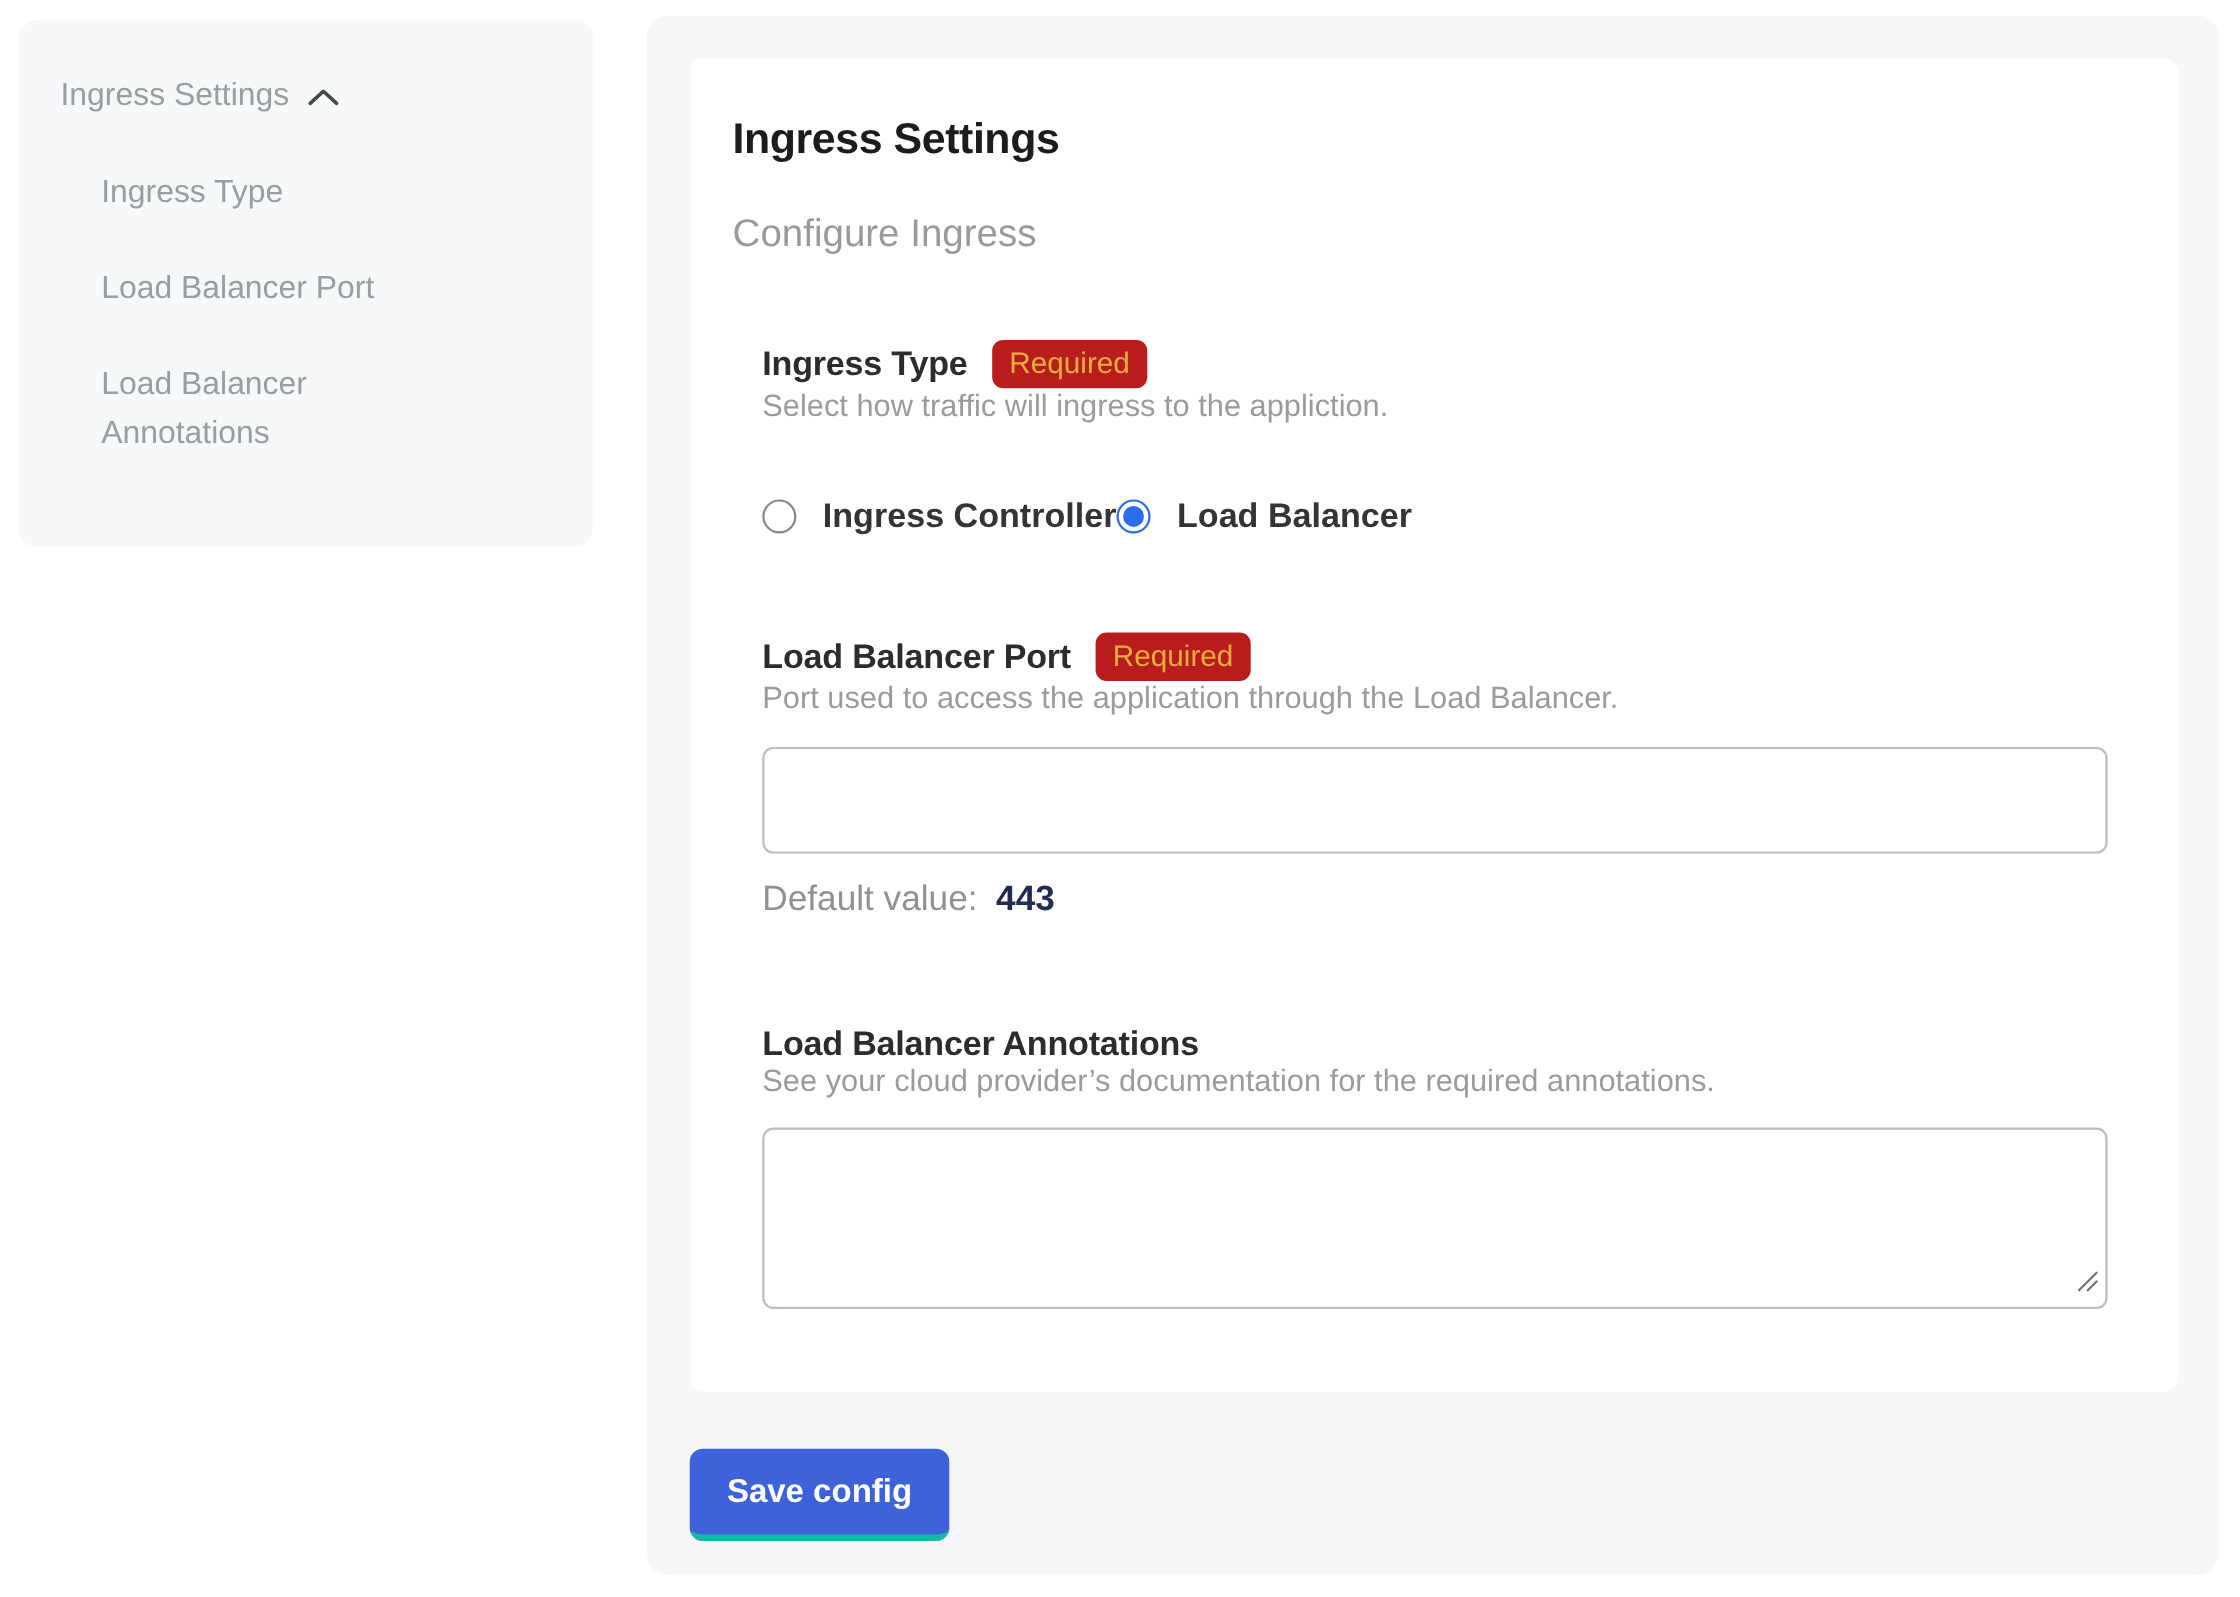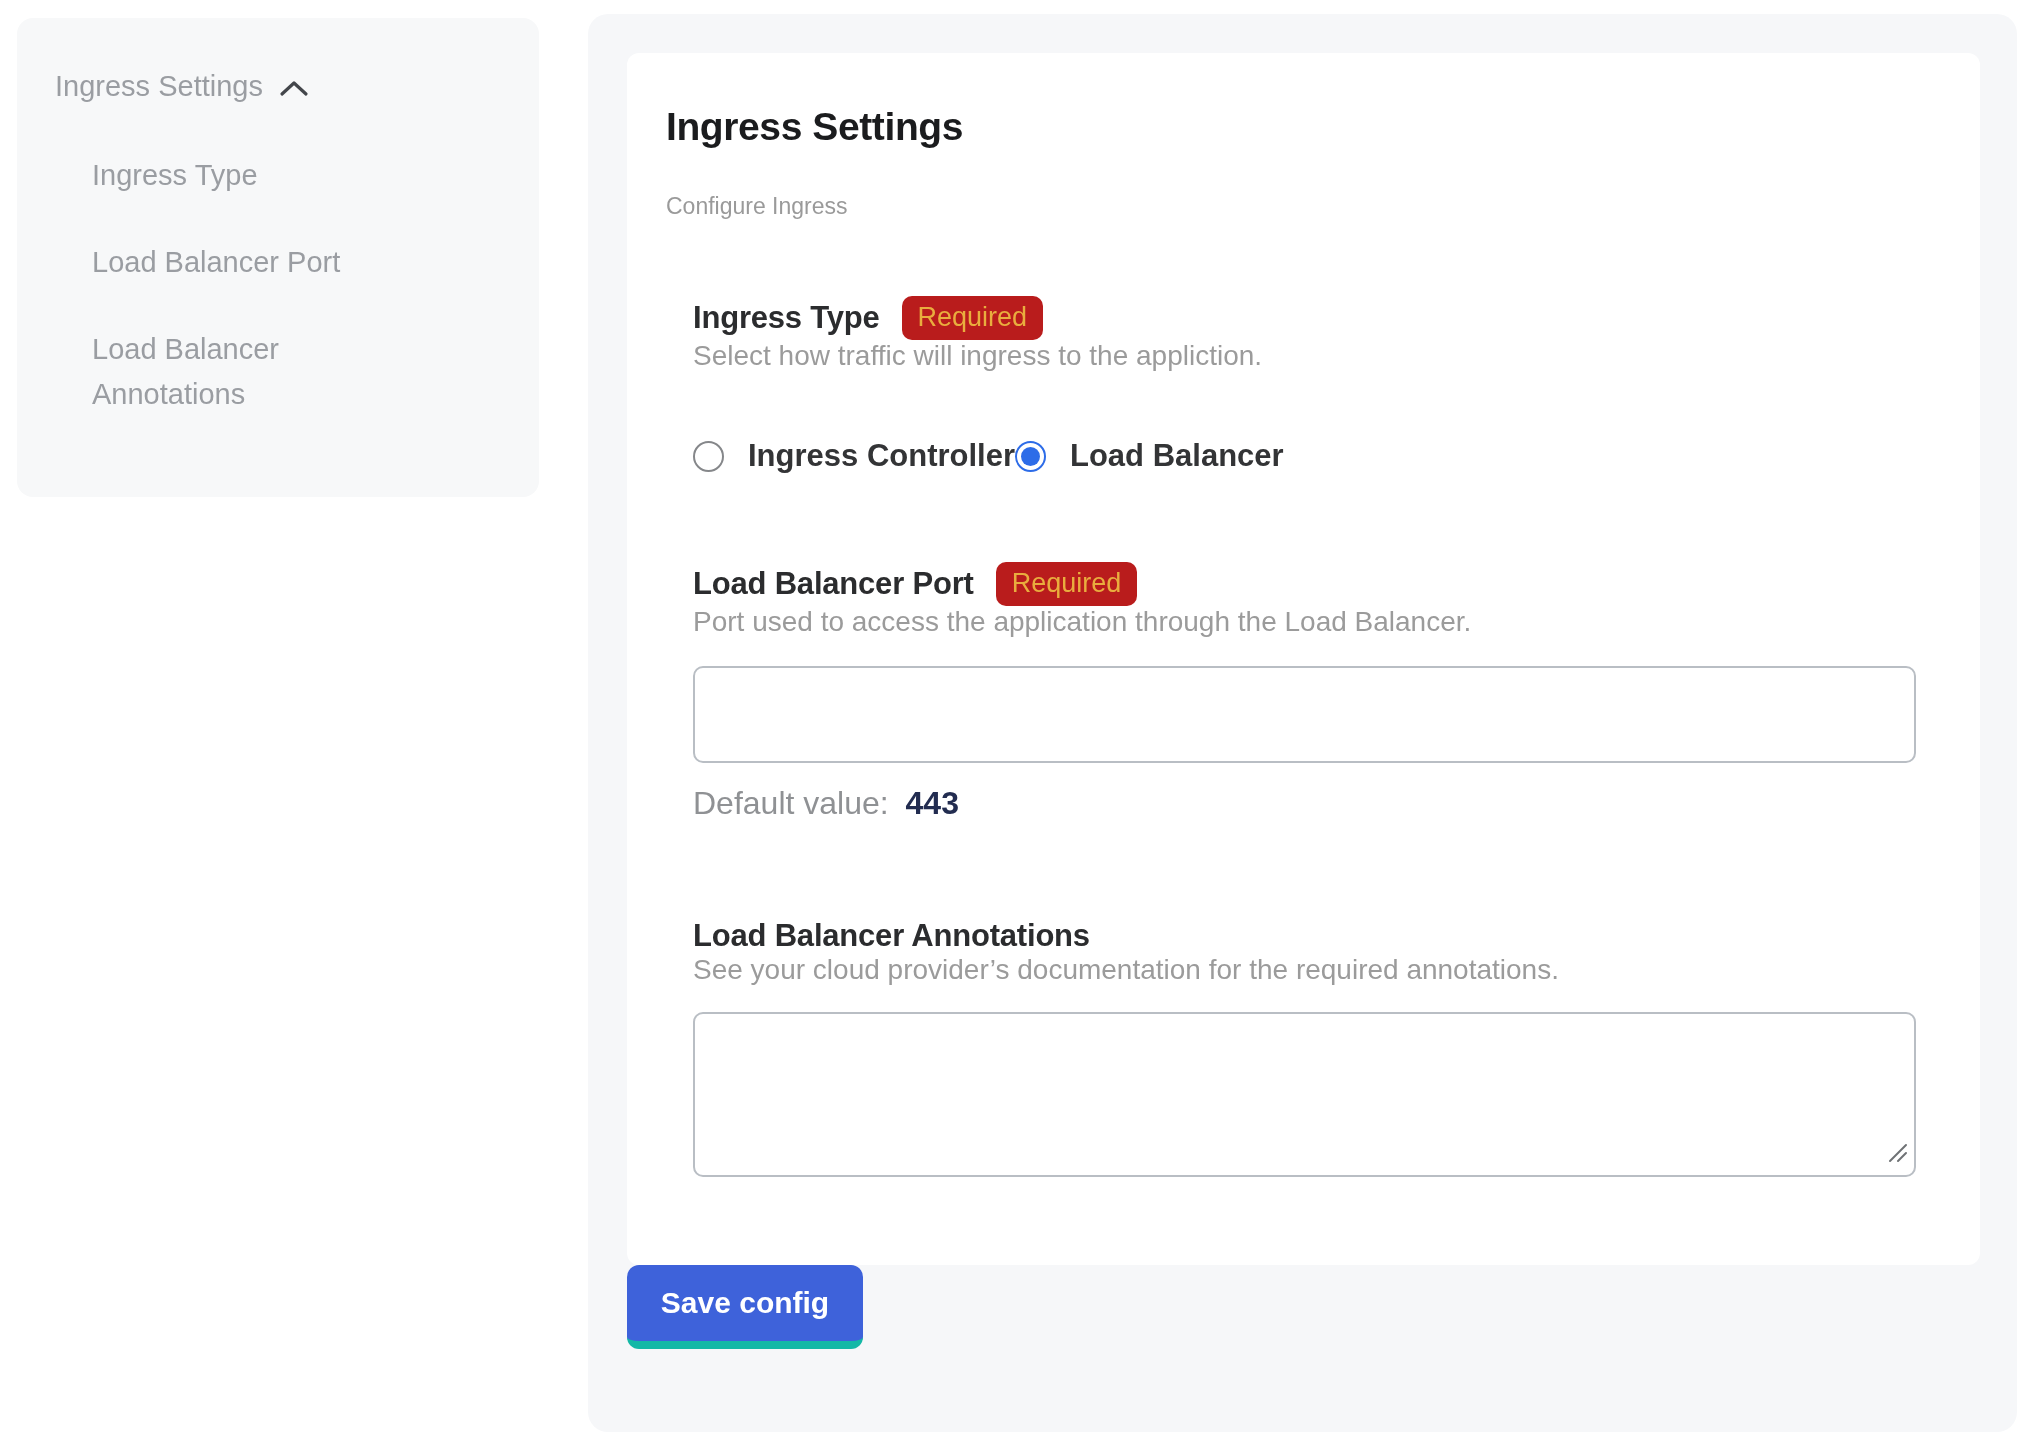--- a/index.html
+++ b/index.html
@@ -45,21 +45,21 @@
   .card {
     background:#ffffff;
     border-radius:12px;
     width:1353px; height:1212px;
     padding:52px 64px 60px 39px;
   }
   .page-title {
     font-size:39px; font-weight:700; color:#1b1c1e; letter-spacing:-0.4px;
   }
   .page-subtitle {
-    margin-top:44px; font-size:23px; color:#9a9a9a;
+    margin-top:44px; font-size:35px; color:#9a9a9a;
   }
   .section { margin-left:27px; }
   .section-1 { margin-top:76px; }
   .section-2 { margin-top:88px; }
   .section-3 { margin-top:96px; }
   .section-title-row { display:flex; align-items:center; gap:22px; }
   .section-title { font-size:31px; font-weight:600; color:#2b2c2e; letter-spacing:-0.2px; }
   .badge {
     background:#b91c1c; color:#e9ad3e;
     font-size:27px; line-height:1;
@@ -99,24 +99,24 @@
     display:block; width:100%; height:165px;
     border:2px solid #b9bec4; border-radius:10px;
     background:#fff; font-size:30px; color:#333;
     padding:18px 24px; resize:none; outline:none;
     font-family:"Liberation Sans", sans-serif;
   }
   .resize-handle { position:absolute; right:7px; bottom:9px; pointer-events:none; }
 
   
   .save-btn {
-    display:block; 
+    display:block; margin-top:52px;
     width:236px; height:84px;
     background:#3e62da; color:#ffffff;
-    border:none; border-bottom:8px solid #14b8a6;
+    border:none; border-bottom:6px solid #14b8a6;
     border-radius:12px;
     font-size:30px; font-weight:700;
     font-family:"Liberation Sans", sans-serif;
     cursor:pointer;
   }
 </style>
 </head>
 <body>
 
 <nav class="sidebar">

